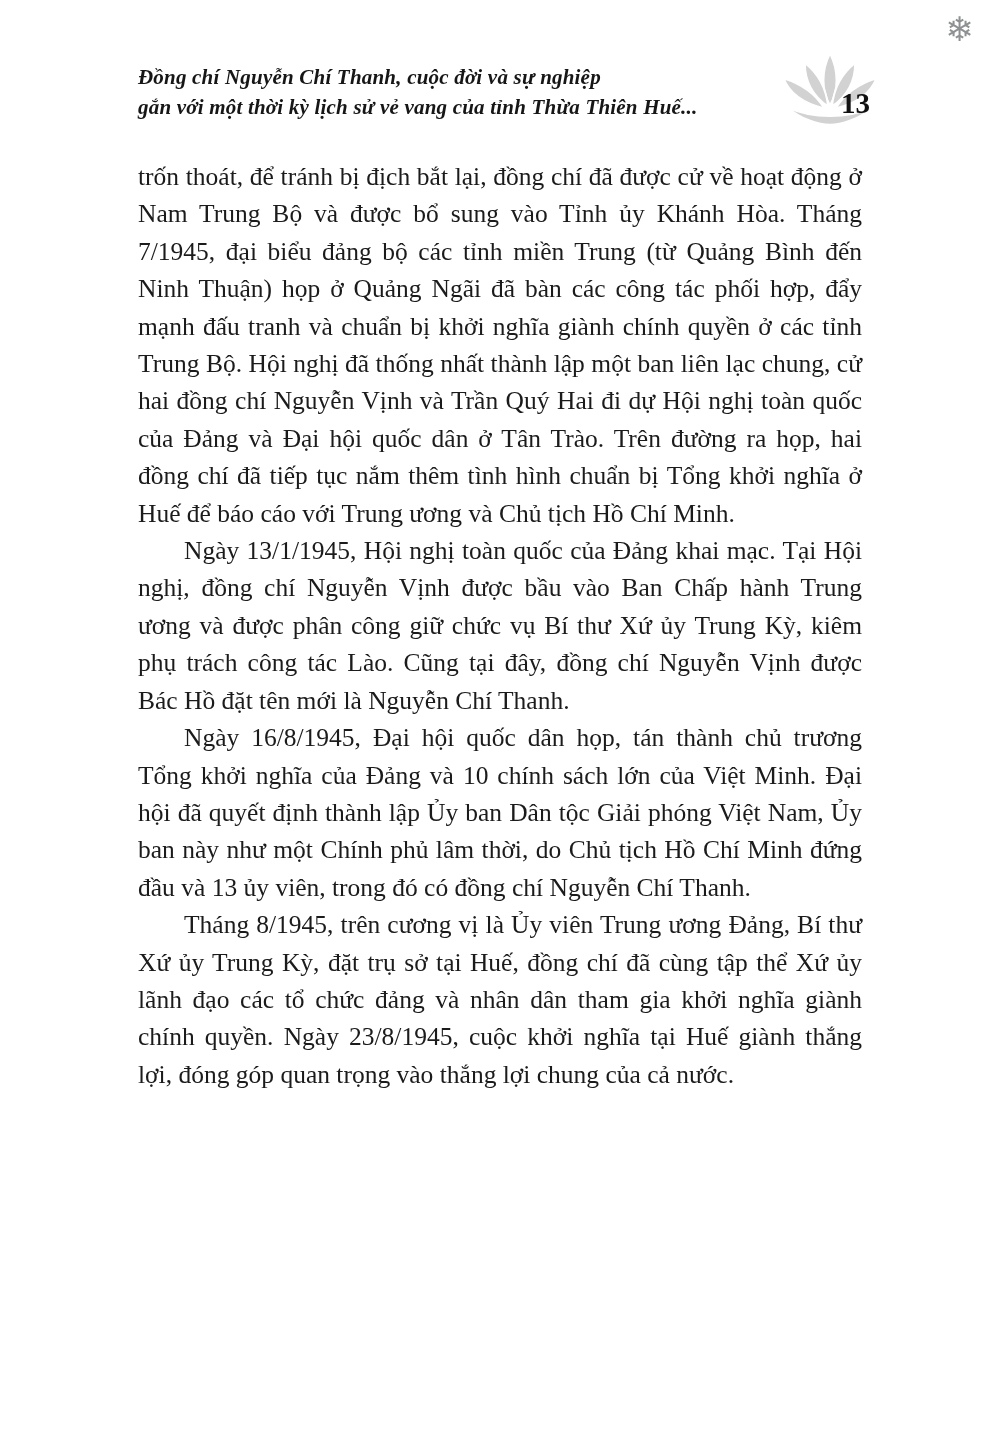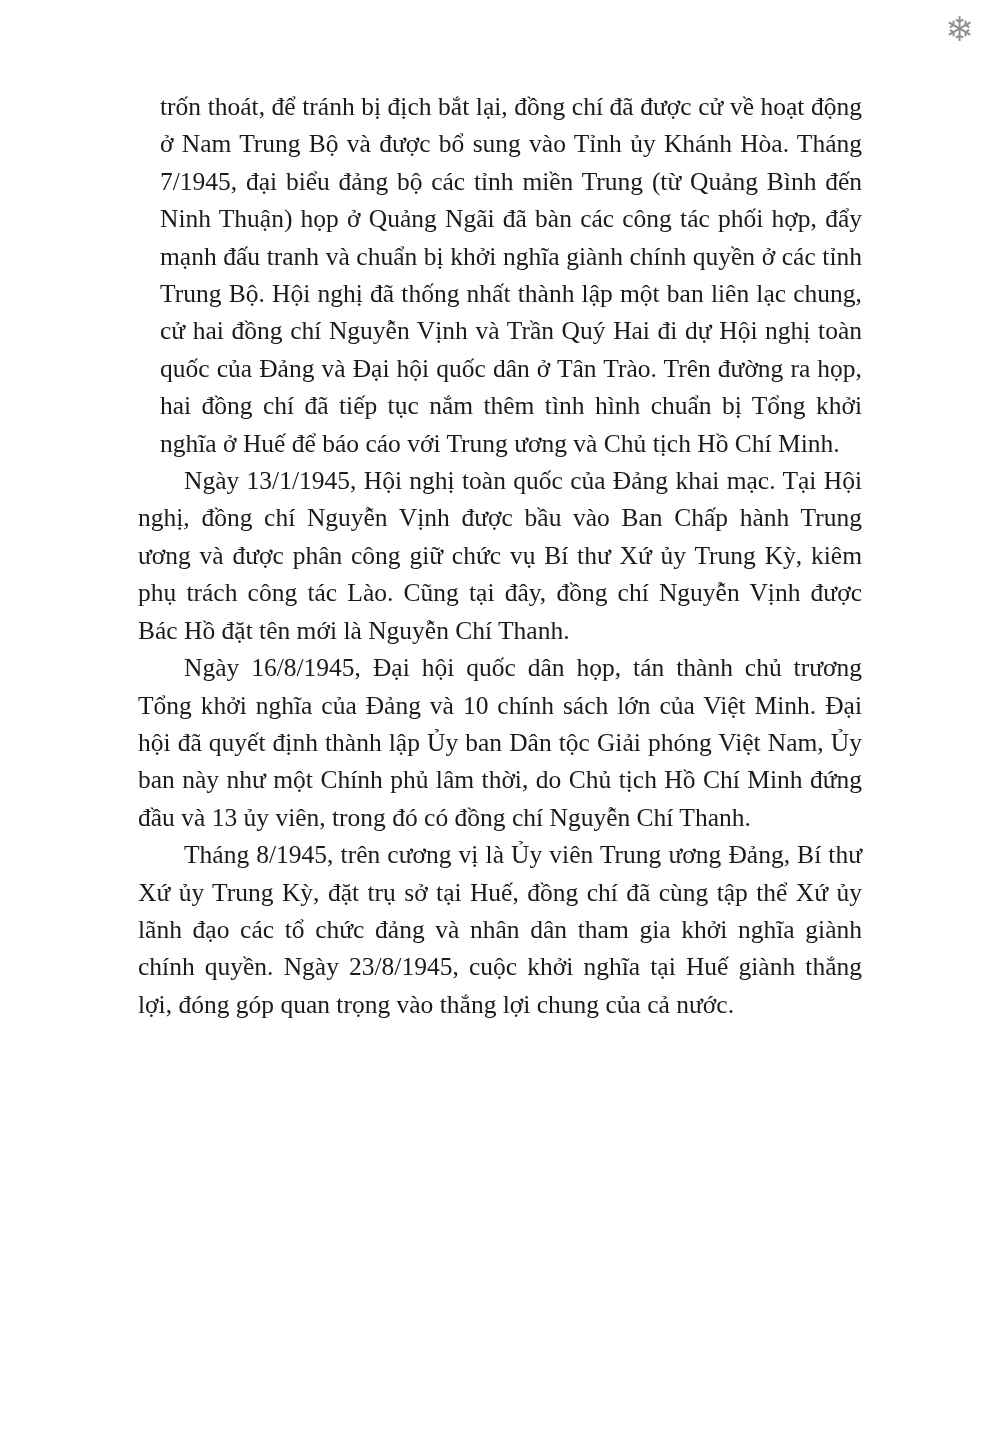--- a/index.html
+++ b/index.html
@@ -62,31 +62,48 @@
     color: #101010;
   }
   .body-text {
     padding: 26px 138px 0 138px;
     font-size: 25.5px;
     line-height: 37.4px;
     text-align: justify;
     color: #1b1b1b;
   }
   .body-text p { text-indent: 46px; }
-  .body-text p.no-indent { text-indent: 0; margin-left: 22px; }
+  .body-text p.no-indent { text-indent: 0; }
 </style>
 </head>
 <body>
 
 <div class="page">
 
   <div class="corner-ornament">❄</div>
 
   <header class="running-header">
+    <div class="running-title">
+      <div>Đồng chí Nguyễn Chí Thanh, cuộc đời và sự nghiệp</div>
+      <div>gắn với một thời kỳ lịch sử vẻ vang của tỉnh Thừa Thiên Huế...</div>
+    </div>
 
+    <div class="page-number-wrap">
+      <svg viewBox="0 0 120 86" width="116" height="86" aria-hidden="true">
+        <g fill="#d2d2d2" stroke="#ffffff" stroke-width="2">
+          <path d="M60 6 C 51 24, 51 44, 60 60 C 69 44, 69 24, 60 6 Z"></path>
+          <path d="M34 16 C 34 34, 42 50, 58 61 C 56 42, 48 27, 34 16 Z"></path>
+          <path d="M86 16 C 86 34, 78 50, 62 61 C 64 42, 72 27, 86 16 Z"></path>
+          <path d="M12 32 C 18 47, 33 58, 54 63 C 45 48, 31 38, 12 32 Z"></path>
+          <path d="M108 32 C 102 47, 87 58, 66 63 C 75 48, 89 38, 108 32 Z"></path>
+          <path d="M16 62 C 31 75, 49 80, 60 80 C 71 80, 89 75, 104 62 C 89 69, 72 71, 60 71 C 48 71, 31 69, 16 62 Z"></path>
+        </g>
+      </svg>
+      <span class="page-number">13</span>
+    </div>
   </header>
 
   <main class="body-text">
     <p class="no-indent">trốn thoát, để tránh bị địch bắt lại, đồng chí đã được cử về hoạt động ở Nam Trung Bộ và được bổ sung vào Tỉnh ủy Khánh Hòa. Tháng 7/1945, đại biểu đảng bộ các tỉnh miền Trung (từ Quảng Bình đến Ninh Thuận) họp ở Quảng Ngãi đã bàn các công tác phối hợp, đẩy mạnh đấu tranh và chuẩn bị khởi nghĩa giành chính quyền ở các tỉnh Trung Bộ. Hội nghị đã thống nhất thành lập một ban liên lạc chung, cử hai đồng chí Nguyễn Vịnh và Trần Quý Hai đi dự Hội nghị toàn quốc của Đảng và Đại hội quốc dân ở Tân Trào. Trên đường ra họp, hai đồng chí đã tiếp tục nắm thêm tình hình chuẩn bị Tổng khởi nghĩa ở Huế để báo cáo với Trung ương và Chủ tịch Hồ Chí Minh.</p>
     <p>Ngày 13/1/1945, Hội nghị toàn quốc của Đảng khai mạc. Tại Hội nghị, đồng chí Nguyễn Vịnh được bầu vào Ban Chấp hành Trung ương và được phân công giữ chức vụ Bí thư Xứ ủy Trung Kỳ, kiêm phụ trách công tác Lào. Cũng tại đây, đồng chí Nguyễn Vịnh được Bác Hồ đặt tên mới là Nguyễn Chí Thanh.</p>
     <p>Ngày 16/8/1945, Đại hội quốc dân họp, tán thành chủ trương Tổng khởi nghĩa của Đảng và 10 chính sách lớn của Việt Minh. Đại hội đã quyết định thành lập Ủy ban Dân tộc Giải phóng Việt Nam, Ủy ban này như một Chính phủ lâm thời, do Chủ tịch Hồ Chí Minh đứng đầu và 13 ủy viên, trong đó có đồng chí Nguyễn Chí Thanh.</p>
     <p>Tháng 8/1945, trên cương vị là Ủy viên Trung ương Đảng, Bí thư Xứ ủy Trung Kỳ, đặt trụ sở tại Huế, đồng chí đã cùng tập thể Xứ ủy lãnh đạo các tổ chức đảng và nhân dân tham gia khởi nghĩa giành chính quyền. Ngày 23/8/1945, cuộc khởi nghĩa tại Huế giành thắng lợi, đóng góp quan trọng vào thắng lợi chung của cả nước.</p>
   </main>
 
 </div>

